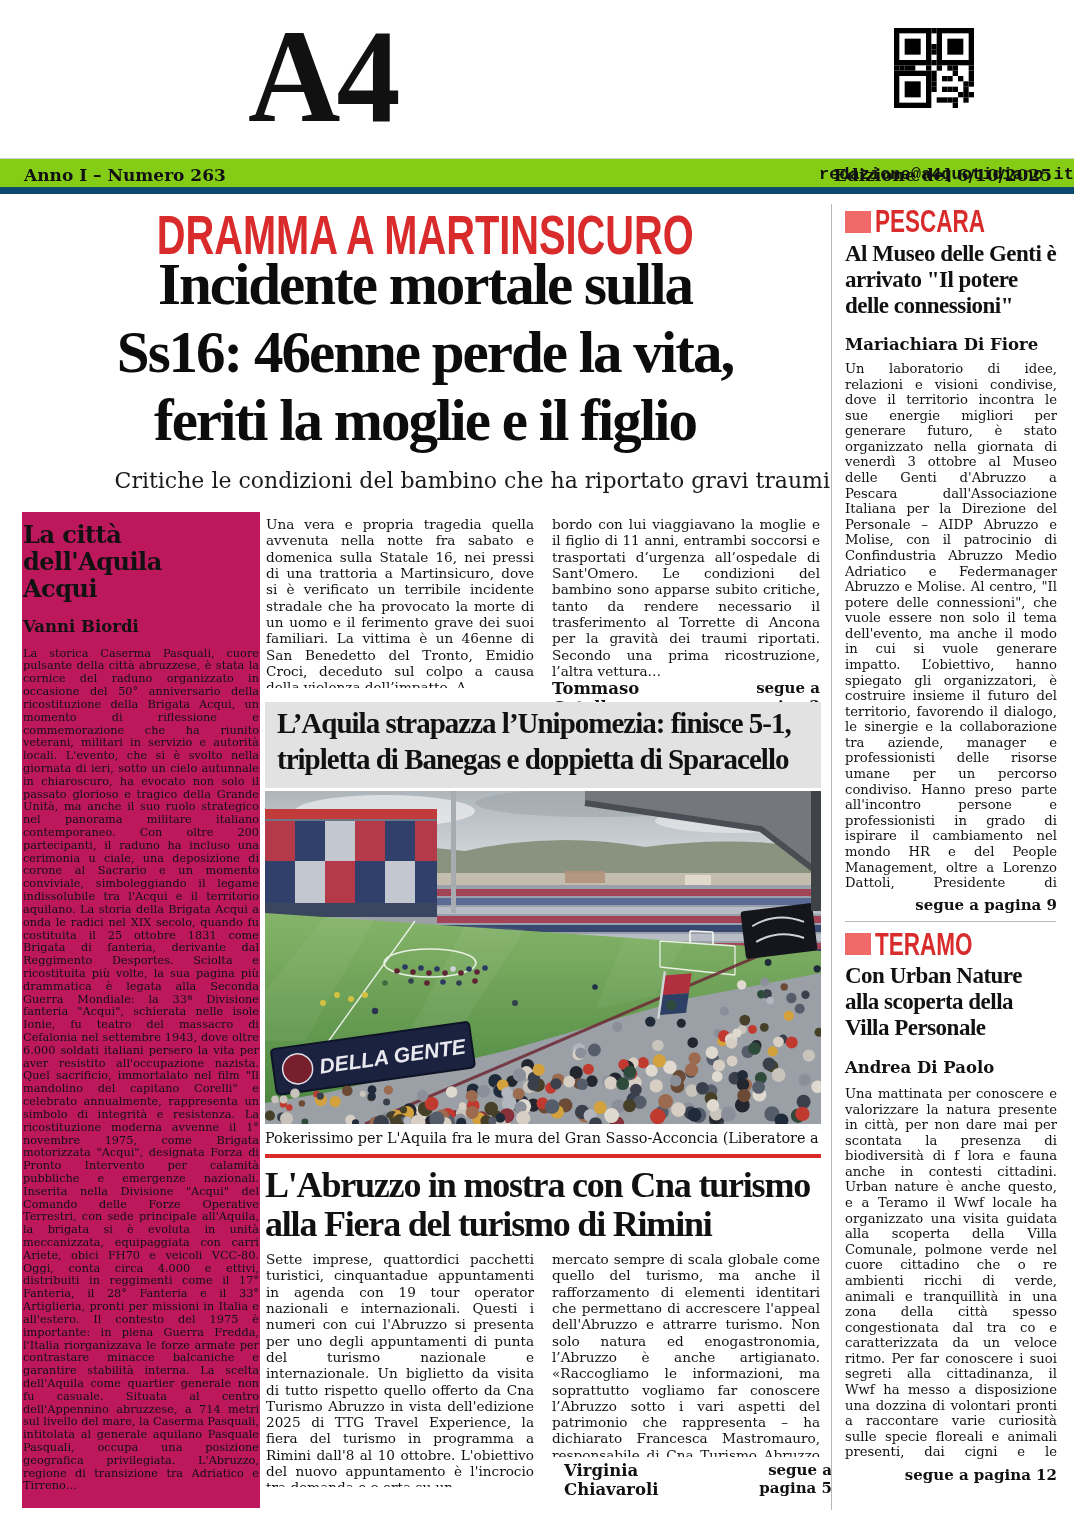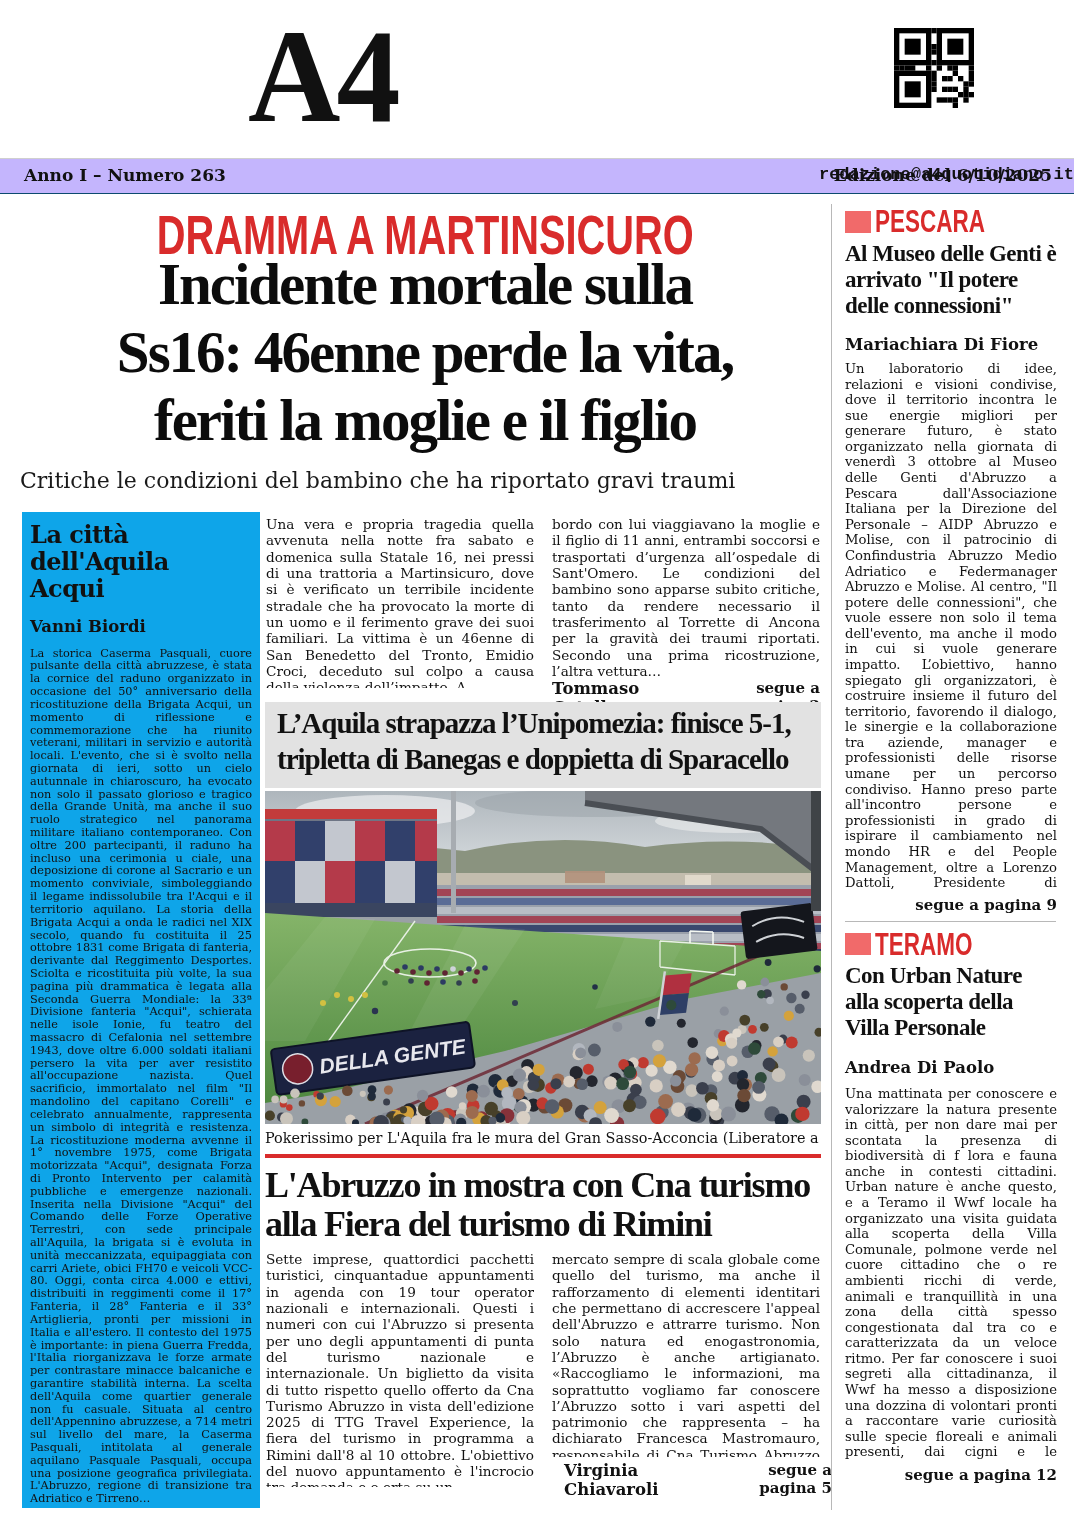--- a/index.html
+++ b/index.html
@@ -9,44 +9,44 @@
   .masthead{position:absolute;top:0;left:0;width:1074px;height:158px;background:#fff;}
   .logo-wrap{position:absolute;left:248px;top:10px;display:flex;align-items:flex-start;gap:24px;}
   .logo-a4{font-family:"Liberation Serif",serif;font-weight:700;font-size:128px;line-height:1.0;
            letter-spacing:-4px;transform:scaleY(1.04);transform-origin:top left;}
   .logo-right{margin-left:14px;margin-top:14px;min-width:400px;}
   .logo-name{font-family:"DejaVu Serif",serif;font-weight:700;font-size:63px;line-height:1.0;letter-spacing:-1px;}
   .logo-rule{height:7px;background:#000;margin-top:6px;width:100%;}
   .logo-sub{font-family:"Liberation Sans",sans-serif;font-size:24px;margin-top:7px;color:#0a0a0a;}
   .qr{position:absolute;left:892px;top:26px;width:80px;height:80px;border:2px solid #fff;}
   
-  .infobar{position:absolute;top:158px;left:0;width:1074px;height:36px;background:#c4b5fd;
-           border-top:1px solid #cfcfcf;border-bottom:1px solid #0c4a6e;box-sizing:border-box;
+  .infobar{position:absolute;top:158px;left:0;width:1074px;height:36px;background:#84cc16;
+           border-top:1px solid #cfcfcf;border-bottom:7px solid #0c4a6e;box-sizing:border-box;
            font-weight:700;font-size:17px;}
   .infobar .ib-left{position:absolute;left:24px;top:6px;}
   .infobar .ib-center{position:absolute;left:12px;right:0;top:6px;text-align:right;font-family:Liberation Mono, monospace;}
   .infobar .ib-right{position:absolute;right:22px;top:6px;}
   
   .kicker{position:absolute;top:206px;left:20px;width:810px;text-align:center;}
   .cond{display:inline-block;font-family:"Liberation Sans",sans-serif;font-weight:700;
         transform:scale(0.78,1.08);transform-origin:center;}
   .kicker .cond{font-size:51px;color:#d92b2b;letter-spacing:0px;}
   .headline{position:absolute;top:251px;left:16px;width:818px;text-align:center;
             font-family:"Liberation Serif",serif;font-weight:700;font-size:59px;
             line-height:1.15;letter-spacing:-2px;color:#0c0c0c;}
   .headline span{display:block;}
-  .subhead{position:absolute;top:468px;left:20px;width:810px;text-align:left;font-size:22px;color:#1a1a1a;}
+  .subhead{position:absolute;top:468px;left:20px;width:810px;text-align:right;font-size:22px;color:#1a1a1a;}
   
   .jtext{text-align:justify;text-justify:inter-word;hyphens:none;}
   .byline-row{display:flex;justify-content:space-between;font-weight:700;font-size:15px;}
   .segue{font-weight:700;font-size:15px;text-align:right;}
   .author{font-weight:700;font-size:16.5px;}
   
-  .sidebar{position:absolute;left:22px;top:512px;width:238px;height:996px;background:#0ea5e9;
-           box-sizing:border-box;padding:10px 8px;overflow:hidden;}
+  .sidebar{position:absolute;left:22px;top:512px;width:238px;height:996px;background:#be185d;
+           box-sizing:border-box;padding:10px 1px;overflow:hidden;}
   .sidebar .s-title{font-weight:700;font-size:24px;line-height:1.12;letter-spacing:-0.5px;}
   .sidebar .s-title span{display:block;}
   .sidebar .author{margin-top:14px;}
   .sidebar .s-body{margin-top:12px;font-size:11.3px;line-height:1.135;}
   
   .lead-col1{position:absolute;left:266px;top:516px;width:268px;height:172px;font-size:13.6px;line-height:1.2;overflow:hidden;}
   .lead-col2{position:absolute;left:552px;top:516px;width:268px;height:160px;font-size:13.6px;line-height:1.2;overflow:hidden;}
   .lead-byline{position:absolute;left:552px;top:679px;width:268px;}
   
   .sportsbox{position:absolute;left:265px;top:702px;width:556px;height:86px;background:#e2e2e2;

